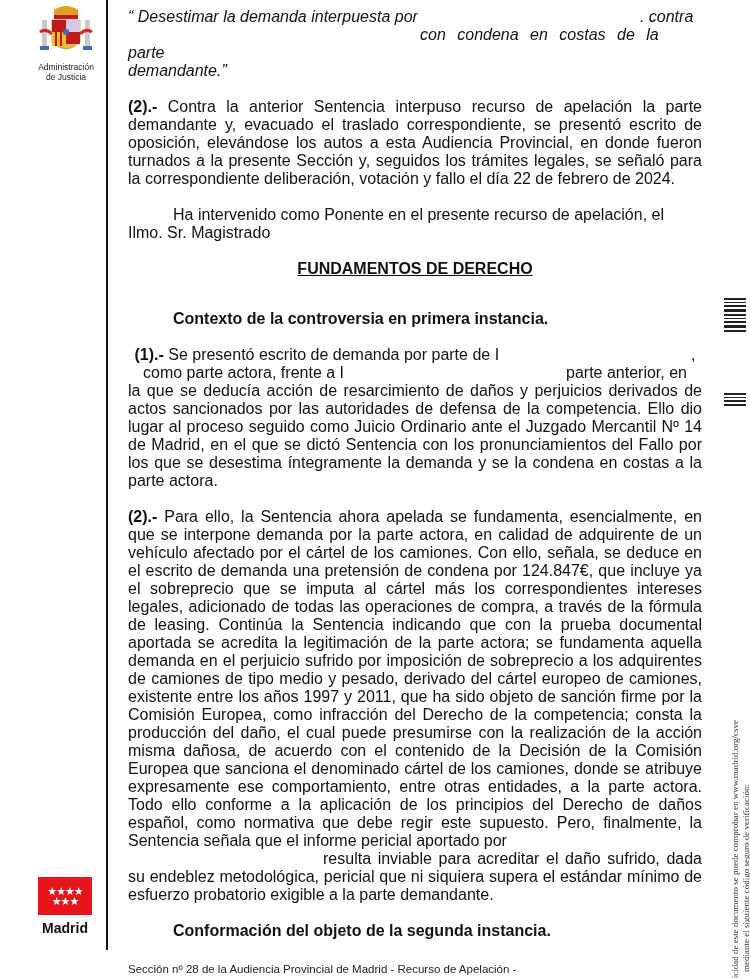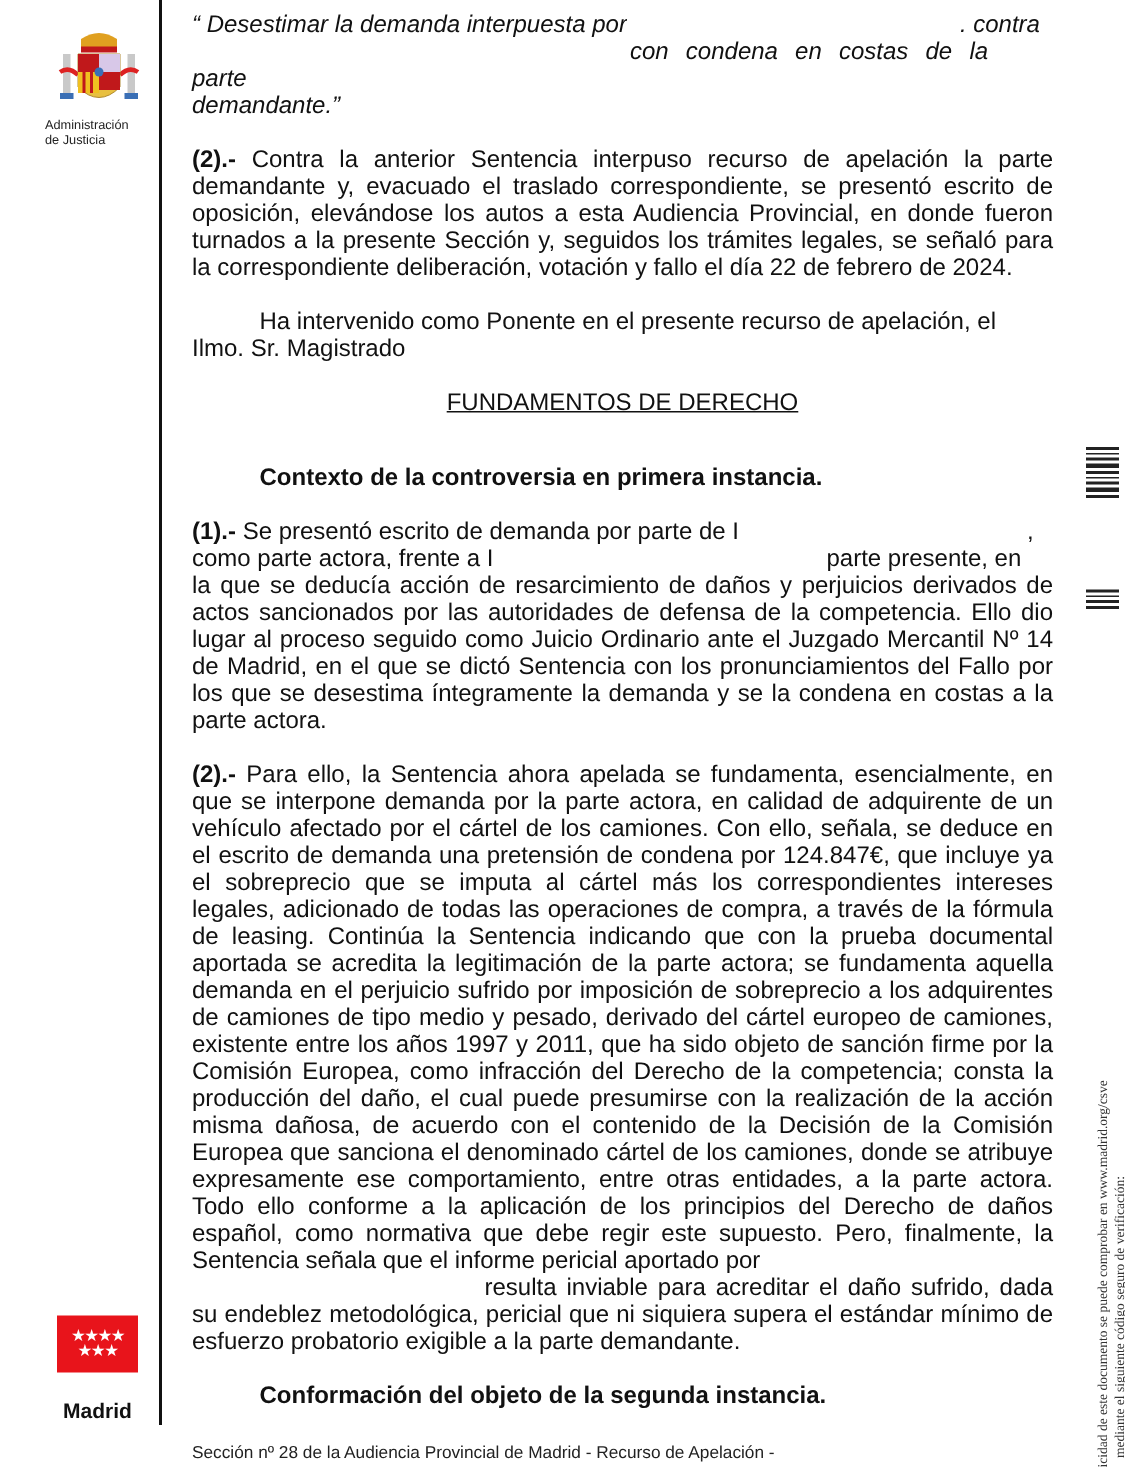--- a/index.html
+++ b/index.html
@@ -1,29 +1,29 @@
 <!DOCTYPE html>
 <html><head>
 <meta charset="utf-8">
 <style>
   html, body { margin:0; padding:0; background:#ffffff; }
   body { width:750px; height:978px; position:relative; overflow:hidden; font-family:"Liberation Sans", sans-serif; color:#111; }
   .vline { position:absolute; left:106px; top:0; width:2px; height:950px; background:#111; }
-  .logo-top { position:absolute; left:30px; top:18px; width:72px; }
+  .logo-top { position:absolute; left:30px; top:2px; width:72px; text-align:center; }
   .coat { width:60px; height:58px; margin:0 auto; display:block; }
   .logo-top .cap { font-size:8.5px; line-height:10px; color:#222; margin-top:2px; }
   .logo-madrid { position:absolute; left:38px; top:877px; width:54px; text-align:center; }
   .flag { width:54px; height:38px; background:#e8141b; display:flex; flex-direction:column; align-items:center; justify-content:center; color:#fff; font-size:11px; line-height:10px; letter-spacing:-1px; }
-  .logo-madrid .name { font-weight:bold; font-size:14px; margin-top:17px; color:#111; }
+  .logo-madrid .name { font-weight:bold; font-size:14px; margin-top:5px; color:#111; }
   .content { position:absolute; left:128px; top:8px; width:574px; font-size:16px; line-height:18px; }
   .content p { margin:0; text-align:justify; }
   .quote { font-style:italic; }
   .gap { height:18px; }
   .indent { text-indent:45px; }
-  .heading { text-align:center !important; font-weight:normal; text-decoration:underline; }
+  .heading { text-align:center !important; font-weight:bold; text-decoration:underline; }
   .subhead { font-weight:bold; padding-left:45px; }
   .b { font-weight:bold; }
   .redact { display:inline-block; background:#fff; }
   .footer { position:absolute; left:128px; top:963px; font-family:Liberation Sans, sans-serif; font-size:11.5px; color:#222; }
   .barcode { position:absolute; left:724px; width:22px; }
   .barcode div { height:2px; margin-bottom:2px; background:#222; }
   .side { position:absolute; left:730px; top:1020px; transform-origin:0 0; transform:rotate(-90deg); font-family:"Liberation Serif", serif; font-size:9px; line-height:11px; color:#333; white-space:nowrap; }
 </style>
 </head>
 <body>
@@ -72,23 +72,23 @@
     <span class="b">(2).-</span><span> Contra la anterior Sentencia interpuso recurso de apelación la parte demandante y, evacuado el traslado correspondiente, se presentó escrito de oposición, elevándose los autos a esta Audiencia Provincial, en donde fueron turnados a la presente Sección y, seguidos los trámites legales, se señaló para la correspondiente deliberación, votación y fallo el día  22 de febrero de 2024.</span>
   </p>
   <div class="gap"></div>
   <p class="indent" style="text-align:left">Ha intervenido como Ponente en el presente recurso de apelación, el Ilmo. Sr. Magistrado</p>
   <div class="gap"></div>
   <p class="heading">FUNDAMENTOS DE DERECHO</p>
   <div class="gap"></div>
     <div class="gap" style="height:14px"></div>
   <p class="subhead">Contexto de la controversia en primera instancia.</p>
   <div class="gap"></div>
-  <p style="text-align:left">
+  <p style="text-align:center">
     <span class="b">(1).-</span><span> Se presentó escrito de demanda por parte de I</span><span class="redact" style="width:192px">&nbsp;</span><span>,</span><br>
-    <span>como parte actora, frente a I</span><span class="redact" style="width:222px">&nbsp;</span><span>parte presente, en</span>
+    <span>como parte actora, frente a I</span><span class="redact" style="width:222px">&nbsp;</span><span>parte anterior, en</span>
   </p>
   <p>la que se deducía acción de resarcimiento de daños y perjuicios derivados de actos sancionados por las autoridades de defensa de la competencia. Ello dio lugar al proceso seguido como Juicio Ordinario ante el Juzgado Mercantil Nº 14 de Madrid, en el que se dictó Sentencia con los pronunciamientos del Fallo por los que se desestima íntegramente la demanda y se la condena en costas a la parte actora.</p>
   <div class="gap"></div>
   <p>
     <span class="b">(2).-</span><span> Para ello, la Sentencia ahora apelada se fundamenta, esencialmente, en que se interpone demanda por la parte actora, en calidad de adquirente de un vehículo afectado por el cártel de los camiones. Con ello, señala, se deduce en el escrito de demanda una pretensión de condena por 124.847€, que incluye ya el sobreprecio que se imputa al cártel más los correspondientes intereses legales, adicionado de todas las operaciones de compra, a través de la fórmula de leasing. Continúa la Sentencia indicando que con la prueba documental aportada se acredita la legitimación de la parte actora; se fundamenta aquella demanda en el perjuicio sufrido por imposición de sobreprecio a los adquirentes de camiones de tipo medio y pesado, derivado del cártel europeo de camiones, existente entre los años 1997 y 2011, que ha sido objeto de sanción firme por la Comisión Europea, como infracción del Derecho de la competencia; consta la producción del daño, el cual puede presumirse con la realización de la acción misma dañosa, de acuerdo con el contenido de la Decisión de la Comisión Europea que sanciona el denominado cártel de los camiones, donde se atribuye expresamente ese comportamiento, entre otras entidades, a la parte actora. Todo ello conforme a la aplicación de los principios del Derecho de daños español, como normativa que debe regir este supuesto. Pero, finalmente, la Sentencia señala que el informe pericial aportado por</span>
   </p>
   <p>
     <span class="redact" style="width:195px">&nbsp;</span><span>resulta inviable para acreditar el daño sufrido, dada su endeblez metodológica, pericial que ni siquiera supera el estándar mínimo de esfuerzo probatorio exigible a la parte demandante.</span>
   </p>
   <div class="gap"></div>

